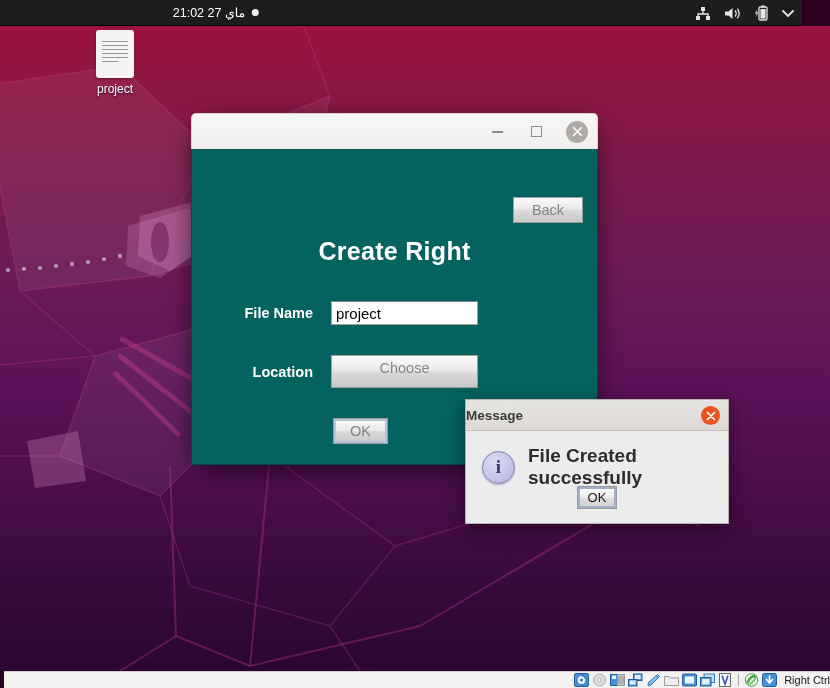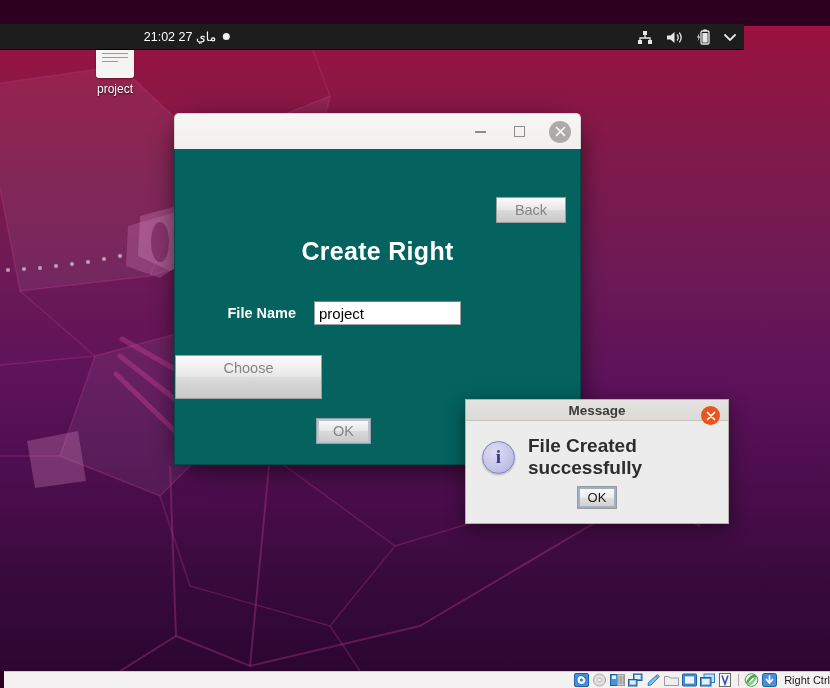--- a/index.html
+++ b/index.html
@@ -26,28 +26,27 @@
         #2b0630 100%);
     overflow: hidden;
   }
   #desktop .wallpaper-art {
     position: absolute; left: 0; top: 0; width: 100%; height: 100%;
   }
 
   
   #top-panel {
     position: absolute; left: 0; top: 0;
-    width: 744px; height: 26px;
+    width: 802px; height: 26px;
     background: #1d1d1d;
     display: flex; align-items: center;
     color: #ffffff;
     font-size: 12.5px;
     border-bottom: 1px solid #000;
     z-index: 50;
-    margin-top: 24px;
   }
   #top-panel .clock {
     position: absolute; left: 50%; transform: translateX(-50%);
     margin-left: -185px;
     display: flex; align-items: center; gap: 7px;
     white-space: nowrap;
     direction: rtl;
     font-size: 12.5px;
     letter-spacing: .2px;
   }
@@ -82,21 +81,21 @@
     display: block; height: 1px; background: #9a9a9a; margin-bottom: 3px;
   }
   #desktop-icon .doc .lines i:last-child { width: 60%; }
   #desktop-icon .label {
     color: #ffffff; font-size: 12px;
     text-shadow: 0 1px 2px rgba(0,0,0,.8);
   }
 
   
   #app-window {
-    position: absolute; left: 174px; top: 113px;
+    position: absolute; left: 191px; top: 113px;
     width: 407px; height: 352px;
     z-index: 20;
     box-shadow: 0 6px 22px rgba(0,0,0,.55);
     border-radius: 29px;
   }
   #app-titlebar {
     height: 36px;
     background: linear-gradient(180deg,#f7f6f5 0%, #f2f0ef 100%);
     border: 1px solid #d7d3d0;
     border-bottom: none;
@@ -163,21 +162,21 @@
     width: 147px; height: 24px;
     background: #ffffff;
     border: 1px solid #a0a0a0;
     border-top-color: #7e7e7e;
     padding: 0 4px;
     font-family: "Liberation Sans", sans-serif;
     font-size: 15px; color: #000;
     outline: none;
   }
   #choose-button {
-    width: 147px; height: 44px; line-height: 24px;
+    width: 147px; height: 33px; line-height: 24px;
     font-size: 14.5px;
   }
   #ok-button-main {
     position: absolute; left: 141px; top: 269px;
     width: 55px; height: 26px; line-height: 24px;
     font-size: 14.5px;
     border: 1px solid #9d9d9d;
     outline: 2px solid #b9c3d6;
     outline-offset: -3px;
   }
@@ -185,25 +184,25 @@
   
   #message-dialog {
     position: absolute; left: 465px; top: 399px;
     width: 264px; height: 125px;
     background: #ececec;
     border: 1px solid #b4b1ad;
     box-shadow: 0 5px 18px rgba(0,0,0,.45);
     z-index: 40;
   }
   #message-titlebar {
-    height: 21px;
+    height: 31px;
     background: linear-gradient(180deg,#e6e4e1 0%, #dcd9d6 100%);
     border-bottom: 1px solid #c5c2be;
     position: relative;
-    display: flex; align-items: center; justify-content: center;
+    display: flex; align-items: center; 
   }
   #message-title {
     font-size: 13.5px; font-weight: bold; color: #3b3b3b;
   }
   #message-close {
     position: absolute; right: 8px; top: 6px;
     width: 19px; height: 19px; border-radius: 50%;
     background: #e95420; color: #fff;
     display: flex; align-items: center; justify-content: center;
     font-size: 12px; line-height: 1;
@@ -392,20 +391,21 @@
     <div id="back-button" class="jbtn">Back</div>
 
     <div id="create-file-title">Create Right</div>
 
     <div class="form-row" id="row-filename">
       <div class="flabel">File Name</div>
       <input id="filename-input" type="text" value="project" style="">
     </div>
 
     <div class="form-row" id="row-location">
+      <div class="flabel">Location</div>
       <div id="choose-button" class="jbtn">Choose</div>
     </div>
 
     <div id="ok-button-main" class="jbtn">OK</div>
   </div>
 </div>
 
 <div id="message-dialog">
   <div id="message-titlebar">
     <span id="message-title">Message</span>

